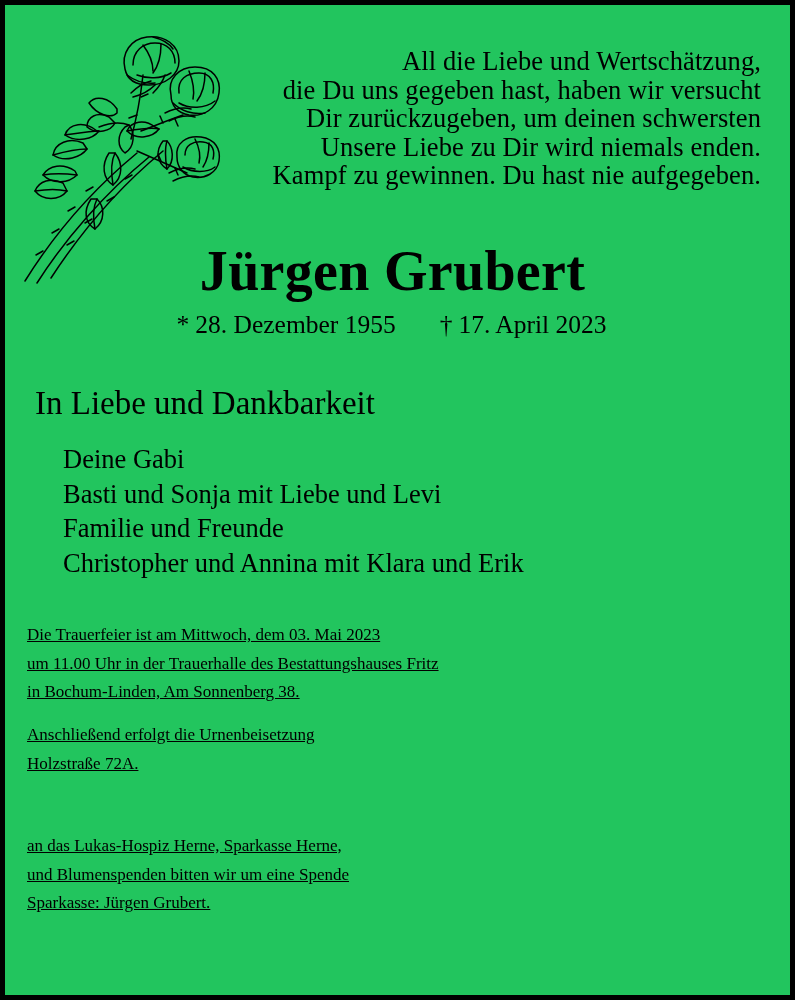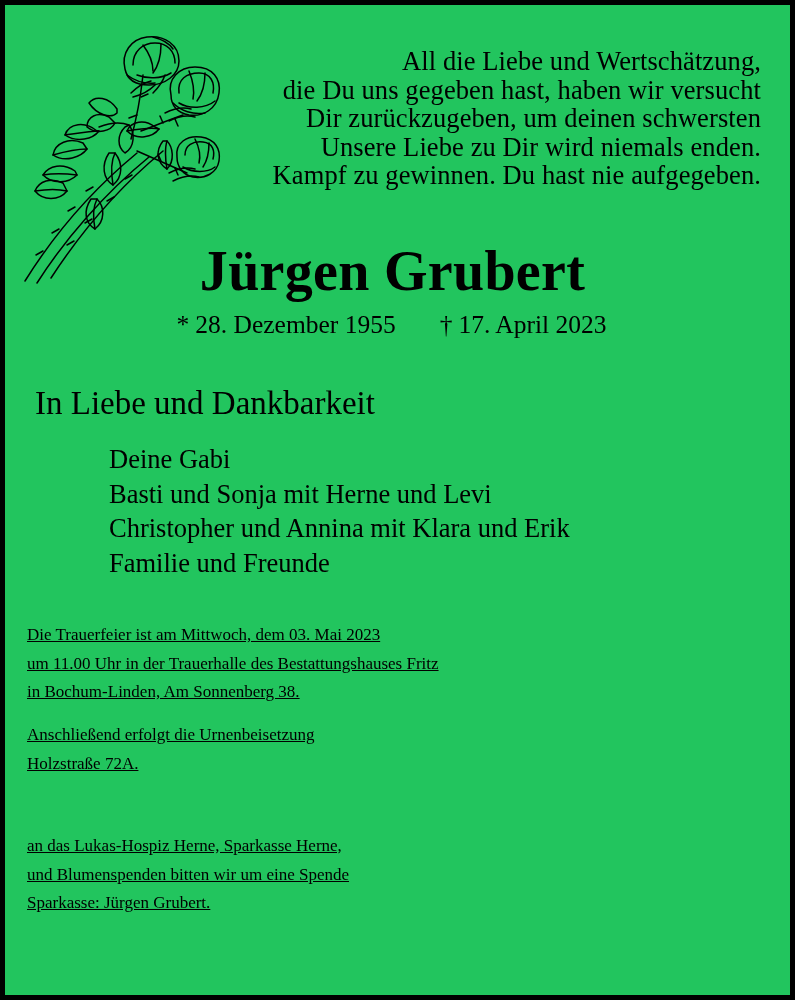--- a/index.html
+++ b/index.html
@@ -103,21 +103,21 @@
     line-height: 30px;
   }
 
   .mourners {
     position: absolute;
     left: 58px;
     top: 437px;
     font-size: 26.5px;
     line-height: 34.5px;
   }
-  .mourners .mourner-line { display: block; white-space: nowrap; margin-left: 46px; }
+  .mourners .mourner-line { display: block; white-space: nowrap; }
 
   .detail-block {
     position: absolute;
     left: 22px;
     font-size: 17px;
     line-height: 28.5px;
     text-decoration: underline;
   }
   .detail-block .detail-line { display: block; white-space: nowrap; }
 
@@ -230,23 +230,23 @@
       </span>
       <span class="date-death">
         <span class="date-sym">†</span><span>17. April 2023</span>
       </span>
     </div>
 
     <div class="dedication">In Liebe und Dankbarkeit</div>
 
     <div class="mourners">
       <span class="mourner-line">Deine Gabi</span>
-      <span class="mourner-line">Basti und Sonja mit Herne und Levi</span>
+      <span class="mourner-line">Basti und Sonja mit Liebe und Levi</span>
+      <span class="mourner-line">Familie und Freunde</span>
       <span class="mourner-line">Christopher und Annina mit Klara und Erik</span>
-      <span class="mourner-line">Familie und Freunde</span>
     </div>
 
     <div class="detail-block block-ceremony">
       <span class="detail-line">Die Trauerfeier ist am Mittwoch, dem 03. Mai 2023</span>
       <span class="detail-line">um 11.00 Uhr in der Trauerhalle des Bestattungshauses Fritz</span>
       <span class="detail-line">in Bochum-Linden, Am Sonnenberg 38.</span>
     </div>
 
     <div class="detail-block block-burial">
       <span class="detail-line">Anschließend erfolgt die Urnenbeisetzung</span>

